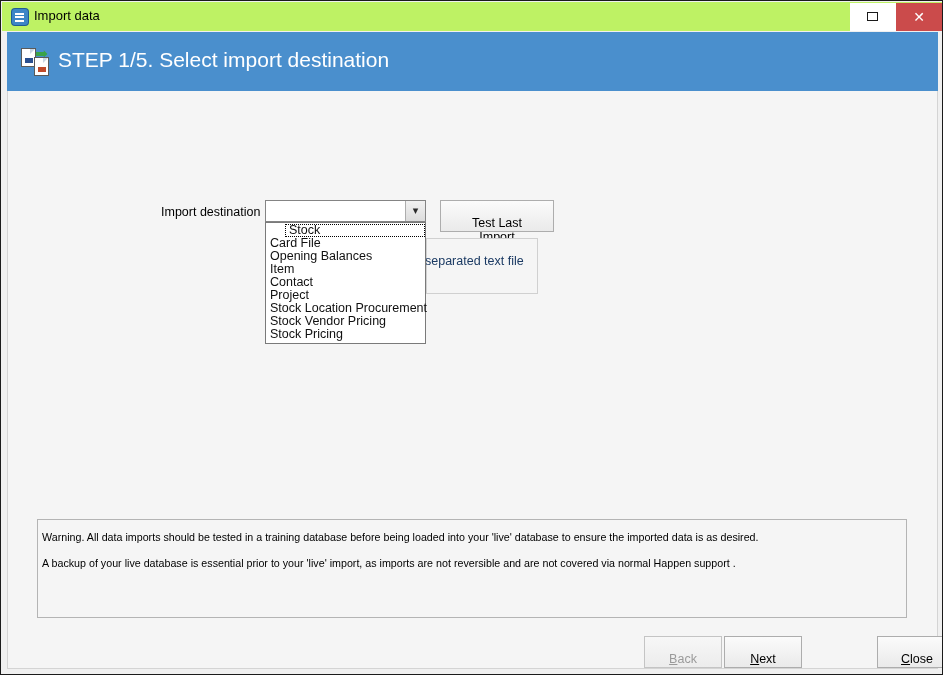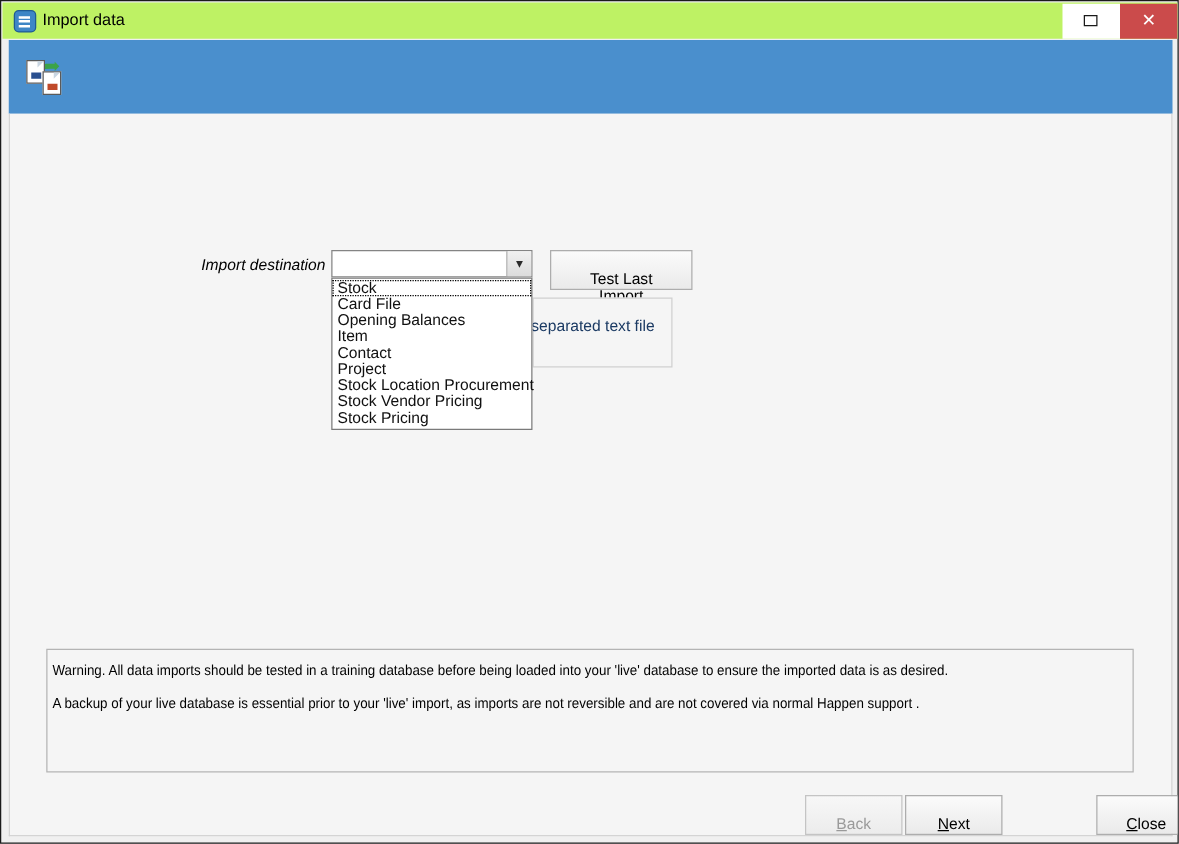--- a/index.html
+++ b/index.html
@@ -159,21 +159,20 @@
     border-right: 1px solid #d4d4d4;
     box-sizing: border-box;
   }
 
   .field-label {
     position: absolute;
     left: 160px; top: 204px;
     font-size: 12.5px;
     color: #000000;
     white-space: nowrap;
-    font-style: italic;
   }
 
   
   .combo {
     position: absolute;
     left: 264px; top: 199px;
     width: 161px; height: 22px;
     background: #ffffff;
     border: 1px solid #848484;
     box-sizing: border-box;
@@ -219,20 +218,21 @@
     line-height: 13px;
     font-size: 12.5px;
     color: #101010;
     padding: 0 0 0 4px;
     white-space: nowrap;
     box-sizing: border-box;
   }
   .dd-item.focused {
     outline: 1px dotted #000000;
     outline-offset: -1px;
+    margin-left: 19px;
   }
 
   
   .btn {
     background: linear-gradient(#fbfbfb, #eaeaea);
     border: 1px solid #adadad;
     box-sizing: border-box;
     font-family: "Liberation Sans", sans-serif;
     font-size: 12.5px;
     color: #000000;
@@ -343,20 +343,21 @@
       <div class="arrow-green">➦</div>
       <div class="doc doc-a">
         <span class="doc-fold"></span>
         <span class="doc-mark"></span>
       </div>
       <div class="doc doc-b">
         <span class="doc-fold"></span>
         <span class="doc-mark"></span>
       </div>
     </div>
+    <div class="banner-title">STEP 1/5. Select import destination</div>
   </div>
 
   <div class="content"></div>
 
   <div class="groupbox">
     <div class="groupbox-text">separated text file</div>
   </div>
 
   <div class="field-label">Import destination</div>
 

